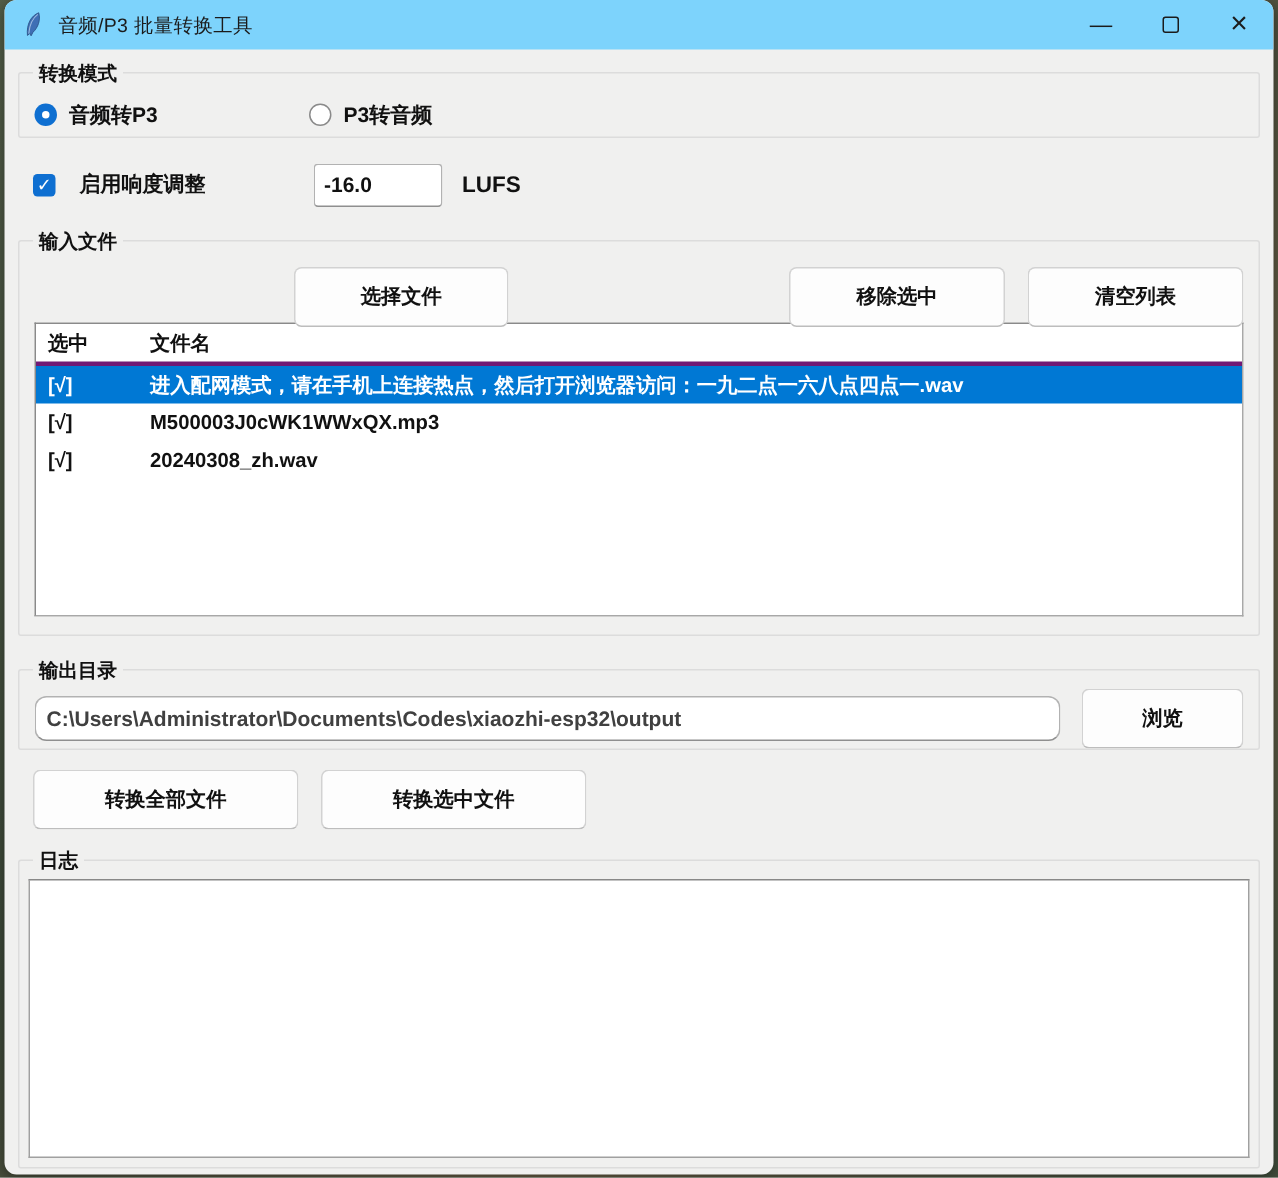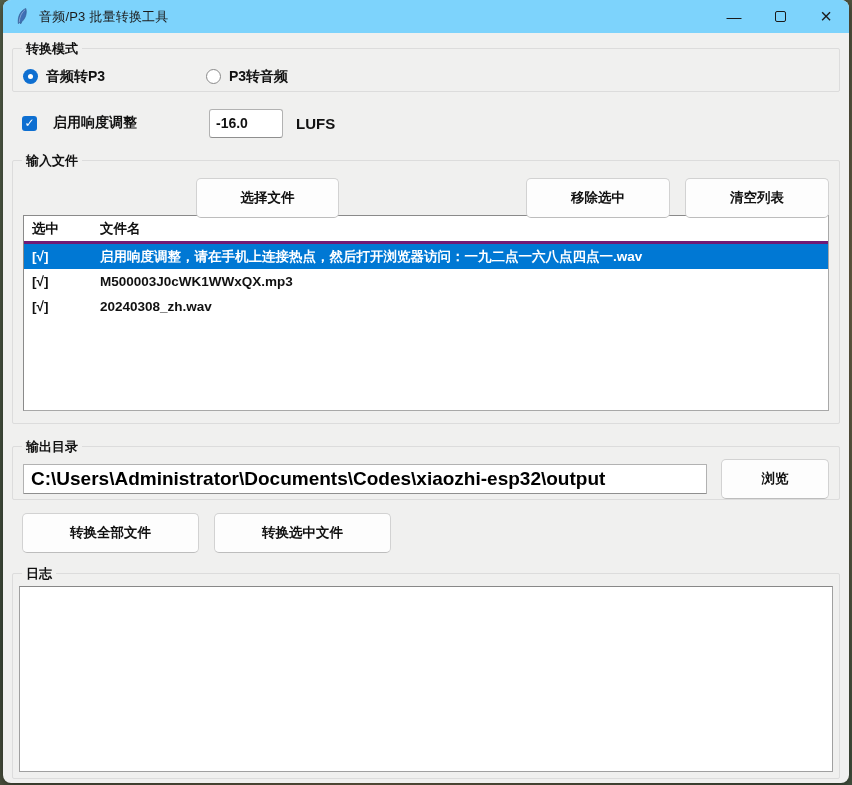--- a/index.html
+++ b/index.html
@@ -39,21 +39,21 @@
   .radio.on { background:#0e6fd1; }
   .radio.on::after { content:""; position:absolute; left:5px; top:5px; width:5px; height:5px;
     border-radius:50%; background:#fff; }
   .radio.off { background:#fff; border:1px solid #8a8a8a; }
   .radio-label { font-size:14px; font-weight:700; color:#111; }
   
   .loud-row { margin-top:16px; height:30px; display:flex; align-items:center; padding-left:10px; }
   .cbx { width:15px; height:15px; border-radius:3px; background:#0e6fd1; color:#fff; font-size:12px;
     display:flex; align-items:center; justify-content:center; line-height:1; flex:0 0 auto; }
   .cbx-label { font-size:14px; font-weight:700; color:#111; margin-left:16px; }
-  .loud-entry { margin-left:72px; width:74px; height:29px; background:#fff;
+  .loud-entry { margin-left:72px; width:86px; height:29px; background:#fff;
     border:1px solid #b2b2b2; border-bottom-color:#8f8f8f; border-radius:3px;
     font-family:inherit; font-size:14px; font-weight:700; color:#111; padding:0 6px; }
   .lufs { font-size:15px; font-weight:700; color:#111; margin-left:13px; }
   
   .input-group { margin-top:22px; height:264px; padding:17px 10px 0 10px; }
   .btn-row { display:flex; height:30px; }
   .btn { height:40px; background:#fdfdfd; border:1px solid #d2d2d2; border-bottom-color:#bdbdbd;
     border-radius:5px; font-family:inherit; font-size:13.5px; font-weight:700; color:#111;
     display:flex; align-items:center; justify-content:center; cursor:default; }
   .btn-select { width:143px; margin-left:173px; }
@@ -66,21 +66,21 @@
   .th { font-size:13.5px; font-weight:700; color:#111; }
   .th-check { width:70px; padding-left:8px; }
   .th-name { flex:1; padding-left:6px; }
   .trow { display:flex; height:25px; align-items:center; font-size:13.5px; font-weight:700; color:#111; }
   .trow .td-check { width:70px; padding-left:8px; white-space:nowrap; }
   .trow .td-name { flex:1; padding-left:6px; white-space:nowrap; overflow:hidden; }
   .trow.selected { background:#0078d4; color:#fff; }
   
   .output-group { margin-top:22px; height:54px; padding:11px 10px 0 10px; display:flex; align-items:center; }
   .path-entry { flex:1; height:30px; background:#fff; border:1px solid #b2b2b2; border-bottom-color:#8f8f8f;
-    border-radius:1px; font-family:inherit; font-size:19px; font-weight:700; color:#000000; padding:0 7px; }
+    border-radius:8px; font-family:inherit; font-size:14px; font-weight:700; color:#404040; padding:0 7px; }
   .btn-browse { width:108px; margin-left:14px; flex:0 0 auto; }
   
   .action-row { margin-top:13px; height:30px; display:flex; padding-left:10px; }
   .btn-all { width:177px; }
   .btn-sel { width:177px; margin-left:15px; }
   
   .log-group { margin-top:30px; height:206px; padding:12px 6px 6px 6px; }
   .log-area { width:100%; height:100%; background:#fff; border:1px solid #a0a0a0;
     border-top-color:#888; resize:none; font-family:inherit; font-size:13px; color:#111; padding:4px; }
 </style>
@@ -135,21 +135,21 @@
         <button class="btn btn-remove">移除选中</button>
         <button class="btn btn-clear">清空列表</button>
       </div>
       <div class="filetable">
         <div class="thead">
           <span class="th th-check">选中</span>
           <span class="th th-name">文件名</span>
         </div>
         <div class="trow selected">
           <span class="td-check">[√]</span>
-          <span class="td-name">启用响度调整，请在手机上连接热点，然后打开浏览器访问：一九二点一六八点四点一.wav</span>
+          <span class="td-name">进入配网模式，请在手机上连接热点，然后打开浏览器访问：一九二点一六八点四点一.wav</span>
         </div>
         <div class="trow">
           <span class="td-check">[√]</span>
           <span class="td-name">M500003J0cWK1WWxQX.mp3</span>
         </div>
         <div class="trow">
           <span class="td-check">[√]</span>
           <span class="td-name">20240308_zh.wav</span>
         </div>
       </div>

